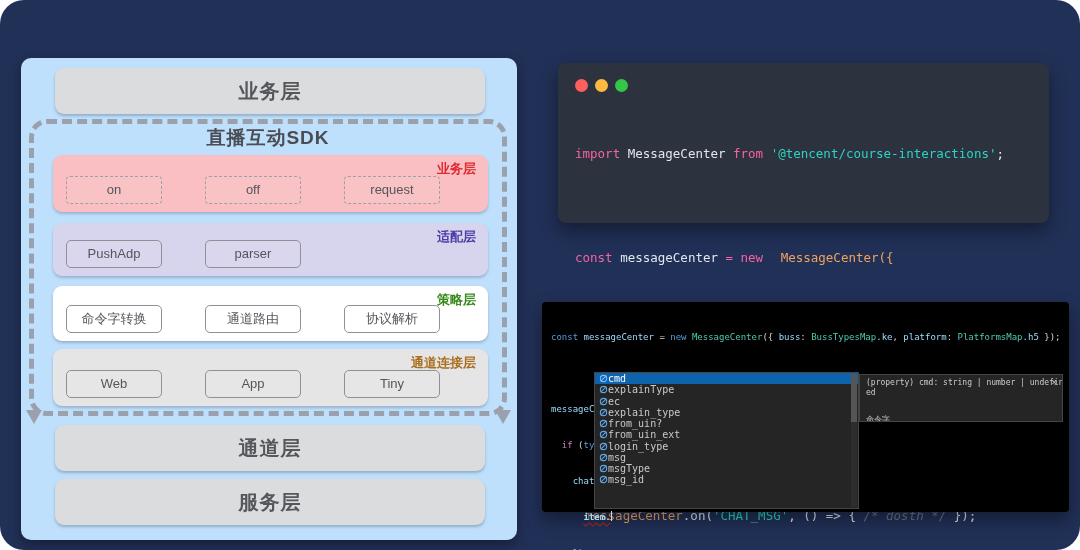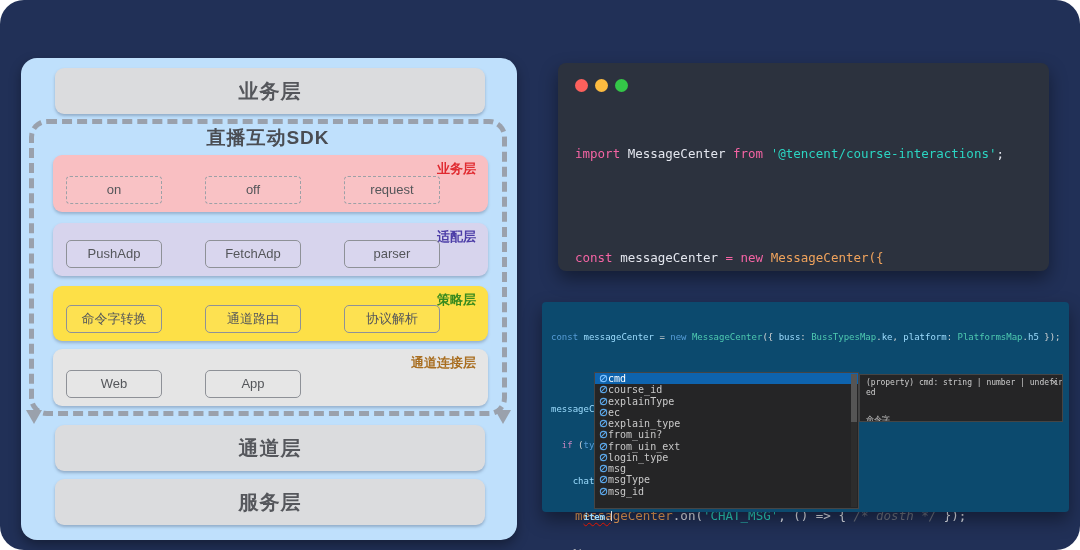--- a/index.html
+++ b/index.html
@@ -1,61 +1,61 @@
 <!DOCTYPE html>
 <html><head>
 <meta charset="utf-8">
 <style>
   html,body{margin:0;padding:0;background:#ffffff;}
   .page{position:relative;width:1080px;height:550px;background:#213057;border-radius:24px;
         overflow:hidden;font-family:"Liberation Sans",sans-serif;}
 
   
   .diagram{position:absolute;left:21px;top:58px;width:496px;height:482px;background:#bfe0fc;
-           border-radius:16px;box-shadow:0 5px 12px rgba(0,0,0,.35);}
+           border-radius:10px;box-shadow:0 5px 12px rgba(0,0,0,.35);}
   .big-box{position:absolute;left:34px;width:430px;height:46px;background:#dbdcde;border-radius:9px;
            box-shadow:0 2px 3px rgba(90,110,140,.45);text-align:center;line-height:46px;
            font-size:20px;font-weight:bold;color:#55575c;letter-spacing:1px;}
   .sdk-dashed{position:absolute;left:8px;top:61px;width:468px;height:287px;
               border:5px dashed #9aa1ac;border-radius:18px;}
   .sdk-title{margin-top:1px;text-align:center;font-size:19px;font-weight:bold;color:#4a4d53;letter-spacing:1px;}
   .layer{position:absolute;left:32px;width:435px;border-radius:9px;box-shadow:0 2px 3px rgba(90,110,140,.4);}
   .ly-title{position:absolute;top:5px;right:12px;font-size:13px;font-weight:bold;}
   .ly-boxes{position:absolute;left:13px;bottom:8px;display:flex;gap:43px;}
   .ly-box{width:94px;height:26px;border:1px solid #8e9197;border-radius:5px;background:rgba(255,255,255,.06);
           text-align:center;line-height:25px;font-size:13px;color:#54565a;}
   .ly0{top:97px;height:57px;background:#f9bfc2;}
   .ly0 .ly-title{color:#e02a30;}
   .ly0 .ly-box{border-style:dashed;border-color:#9da0a6;border-radius:4px;}
   .ly1{top:165px;height:53px;background:#d7d4ed;}
   .ly1 .ly-title{color:#4c3da7;}
-  .ly2{top:228px;height:55px;background:#fde047;}
+  .ly2{top:228px;height:55px;background:#ffffff;}
   .ly2 .ly-title{color:#388a1e;}
   .ly3{top:291px;height:57px;background:#e5e5e5;}
   .ly3 .ly-title{color:#a96e20;}
   .arr{position:absolute;width:0;height:0;border-left:8px solid transparent;border-right:8px solid transparent;
        border-top:14px solid #9aa1ac;}
 
   
-  .code-card{position:absolute;left:558px;top:63px;width:491px;height:208px;background:#2c323e;
+  .code-card{position:absolute;left:558px;top:63px;width:491px;height:160px;background:#2c323e;
              border-radius:8px;box-shadow:0 8px 18px rgba(0,0,0,.4);}
   .lights{position:absolute;left:17px;top:16px;display:flex;gap:7px;}
   .light{width:13px;height:13px;border-radius:50%;}
   .lr{background:#fc605c;}.lyw{background:#fcbb40;}.lg{background:#34c648;}
   .cc-pre{position:absolute;left:17px;top:48px;font-family:"DejaVu Sans Mono",monospace;
           font-size:12.5px;line-height:17.2px;white-space:pre;}
   .cc-line{height:17.2px;}
   .tk-k{color:#f564a4;}
   .tk-s{color:#2bd5c2;}
-  .tk-f{color:#f0a35c;}
+  .tk-f{color:#f0a35c;margin-left:10px;}
   .tk-c{color:#6f7584;font-style:italic;}
   .tk-p{color:#e3e6ee;}
 
   
-  .vscode{position:absolute;left:542px;top:302px;width:527px;height:210px;background:#0c4a6e;
+  .vscode{position:absolute;left:542px;top:302px;width:527px;height:210px;background:#000000;
           border-radius:4px;box-shadow:0 8px 18px rgba(0,0,0,.4);}
   .vs-pre{position:absolute;left:9px;top:5px;font-family:"DejaVu Sans Mono",monospace;
           font-size:9px;line-height:12px;white-space:pre;}
   .vs-line{height:12px;}
   .vk{color:#569cd6;}
   .vv{color:#9cdcfe;}
   .vt{color:#4ec9b0;}
   .vy{color:#dcdcaa;}
   .vo{color:#ce9178;}
   .vm{color:#c586c0;}
@@ -99,39 +99,39 @@
         <div class="ly-box">on</div>
         <div class="ly-box">off</div>
         <div class="ly-box">request</div>
       </div>
     </div>
 
     <div class="layer ly1">
       <div class="ly-title">适配层</div>
       <div class="ly-boxes">
         <div class="ly-box">PushAdp</div>
-        <div class="ly-box">FetchAdp</div>
         <div class="ly-box">parser</div>
       </div>
     </div>
 
     <div class="layer ly2">
       <div class="ly-title">策略层</div>
       <div class="ly-boxes">
         <div class="ly-box">命令字转换</div>
         <div class="ly-box">通道路由</div>
         <div class="ly-box">协议解析</div>
       </div>
     </div>
 
     <div class="layer ly3">
       <div class="ly-title">通道连接层</div>
       <div class="ly-boxes">
         <div class="ly-box">Web</div>
         <div class="ly-box">App</div>
+        <div class="ly-box">Tiny</div>
       </div>
     </div>
 
     <div class="arr" style="left:5px;top:352px;"></div>
     <div class="arr" style="left:474px;top:352px;"></div>
 
     <div class="big-box" style="top:367px;">通道层</div>
     <div class="big-box" style="top:421px;">服务层</div>
   </div>
 
@@ -172,27 +172,20 @@
             <circle cx="5" cy="5" r="3.5" fill="none" stroke="#7cc0ff" stroke-width="1.2"></circle>
             <line x1="1.8" y1="8.2" x2="8.2" y2="1.8" stroke="#7cc0ff" stroke-width="1.2"></line>
           </svg>
           <span>cmd</span>
         </div>
       <div class="sg-row">
           <svg class="sg-ico" width="9" height="9" viewBox="0 0 10 10">
             <circle cx="5" cy="5" r="3.5" fill="none" stroke="#5ca7e8" stroke-width="1.2"></circle>
             <line x1="1.8" y1="8.2" x2="8.2" y2="1.8" stroke="#5ca7e8" stroke-width="1.2"></line>
           </svg>
-          <span>course_id</span>
-        </div>
-      <div class="sg-row">
-          <svg class="sg-ico" width="9" height="9" viewBox="0 0 10 10">
-            <circle cx="5" cy="5" r="3.5" fill="none" stroke="#5ca7e8" stroke-width="1.2"></circle>
-            <line x1="1.8" y1="8.2" x2="8.2" y2="1.8" stroke="#5ca7e8" stroke-width="1.2"></line>
-          </svg>
           <span>explainType</span>
         </div>
       <div class="sg-row">
           <svg class="sg-ico" width="9" height="9" viewBox="0 0 10 10">
             <circle cx="5" cy="5" r="3.5" fill="none" stroke="#5ca7e8" stroke-width="1.2"></circle>
             <line x1="1.8" y1="8.2" x2="8.2" y2="1.8" stroke="#5ca7e8" stroke-width="1.2"></line>
           </svg>
           <span>ec</span>
         </div>
       <div class="sg-row">

